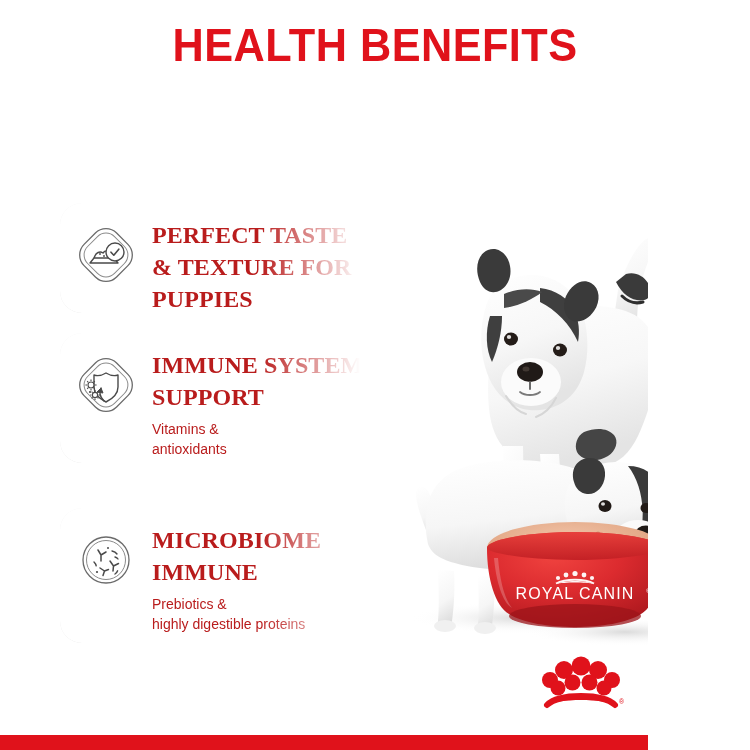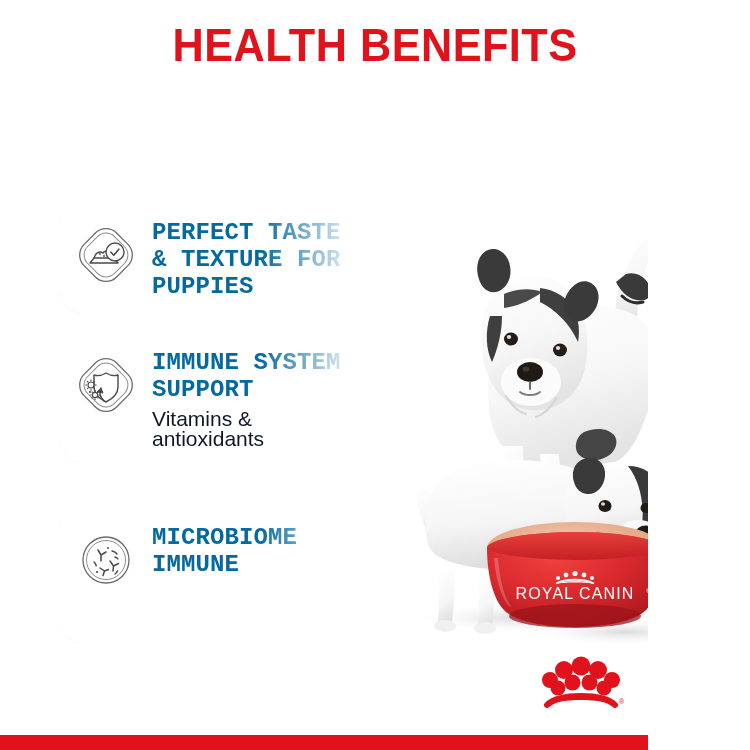--- a/index.html
+++ b/index.html
@@ -62,33 +62,33 @@
     margin-right: 14px;
     margin-top: 6px;
   }
   .benefit-icon svg { display: block; width: 64px; height: 64px; }
 
   .benefit-text {
     padding-top: 2px;
     width: 240px;
   }
   .benefit-heading {
-    color: #0369a1;
-    font-family: Liberation Mono, monospace;
+    color: #b91c1c;
+    font-family: Liberation Serif, serif;
     font-weight: bold;
     font-size: 24px;
-    line-height: 27px;
+    line-height: 32px;
     letter-spacing: 0.1px;
     white-space: pre-line;
     margin: 0;
   }
   .benefit-sub {
-    color: #0f172a;
+    color: #b91c1c;
     font-family: "Liberation Sans", sans-serif;
-    font-size: 21px;
+    font-size: 14px;
     line-height: 20px;
     white-space: pre-line;
     margin: 6px 0 0 0;
   }
 
   
   #photo {
     position: absolute;
     left: 370px;
     top: 110px;
@@ -197,20 +197,22 @@
           <path d="M20 34 c1.5 1.5 2 2.5 2.2 3.8"></path>
           <path d="M41 46 c1.5 -1 2.2 -2 2.6 -3.2"></path>
         </g>
         <circle cx="23" cy="44" r="1.1" fill="#4a4a4a" stroke="none"></circle>
         <circle cx="34" cy="20" r="1" fill="#4a4a4a" stroke="none"></circle>
       </svg>
     </div>
     <div class="benefit-text">
       <p class="benefit-heading">MICROBIOME
 IMMUNE</p>
+      <p class="benefit-sub">Prebiotics &amp;
+highly digestible proteins</p>
     </div>
   </div>
 
   <div id="photo">
     <svg viewBox="0 0 380 540">
       <defs>
         <linearGradient id="furLight" x1="0" y1="0" x2="0.3" y2="1">
           <stop offset="0%" stop-color="#ffffff"></stop>
           <stop offset="55%" stop-color="#f7f7f7"></stop>
           <stop offset="100%" stop-color="#e4e4e4"></stop>

